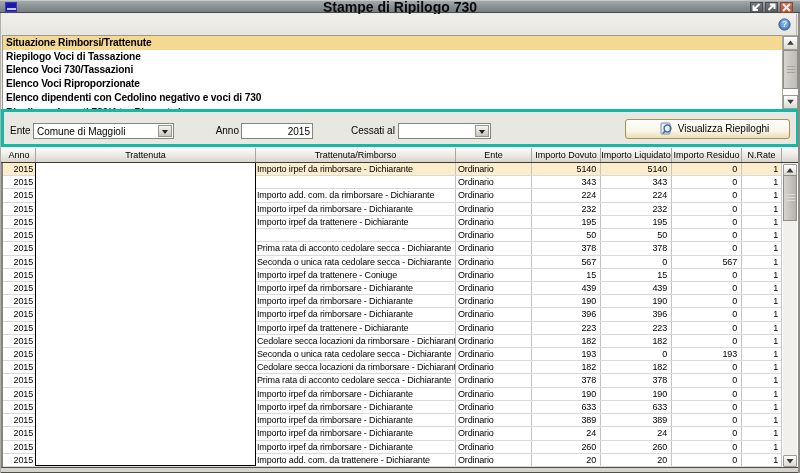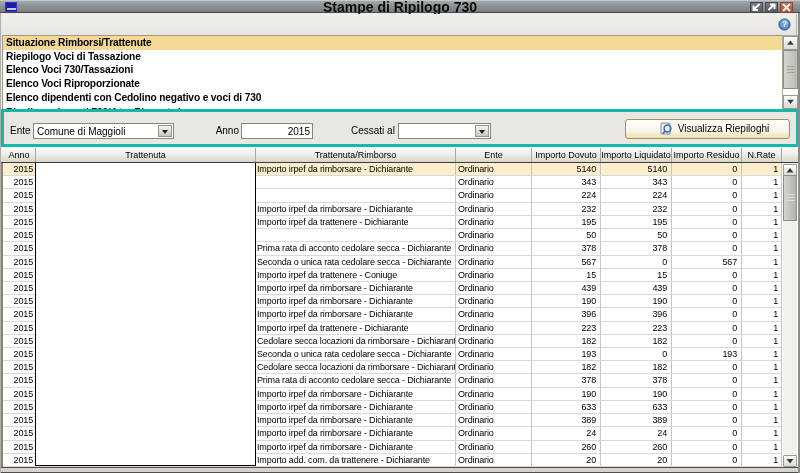--- a/index.html
+++ b/index.html
@@ -183,20 +183,21 @@
 <div class="trow" style="top:176.22px;height:13.22px">
     <div class="c ca">2015</div>
     <div class="c cp">Ordinario</div>
     <div class="c cd">343</div>
     <div class="c cl">343</div>
     <div class="c cr">0</div>
     <div class="c cn">1</div>
   </div>
 <div class="trow" style="top:189.43px;height:13.22px">
     <div class="c ca">2015</div>
+    <div class="c ct">Importo add. com. da rimborsare - Dichiarante</div>
     <div class="c cp">Ordinario</div>
     <div class="c cd">224</div>
     <div class="c cl">224</div>
     <div class="c cr">0</div>
     <div class="c cn">1</div>
   </div>
 <div class="trow" style="top:202.65px;height:13.22px">
     <div class="c ca">2015</div>
     <div class="c ct">Importo irpef da rimborsare - Dichiarante</div>
     <div class="c cp">Ordinario</div>

